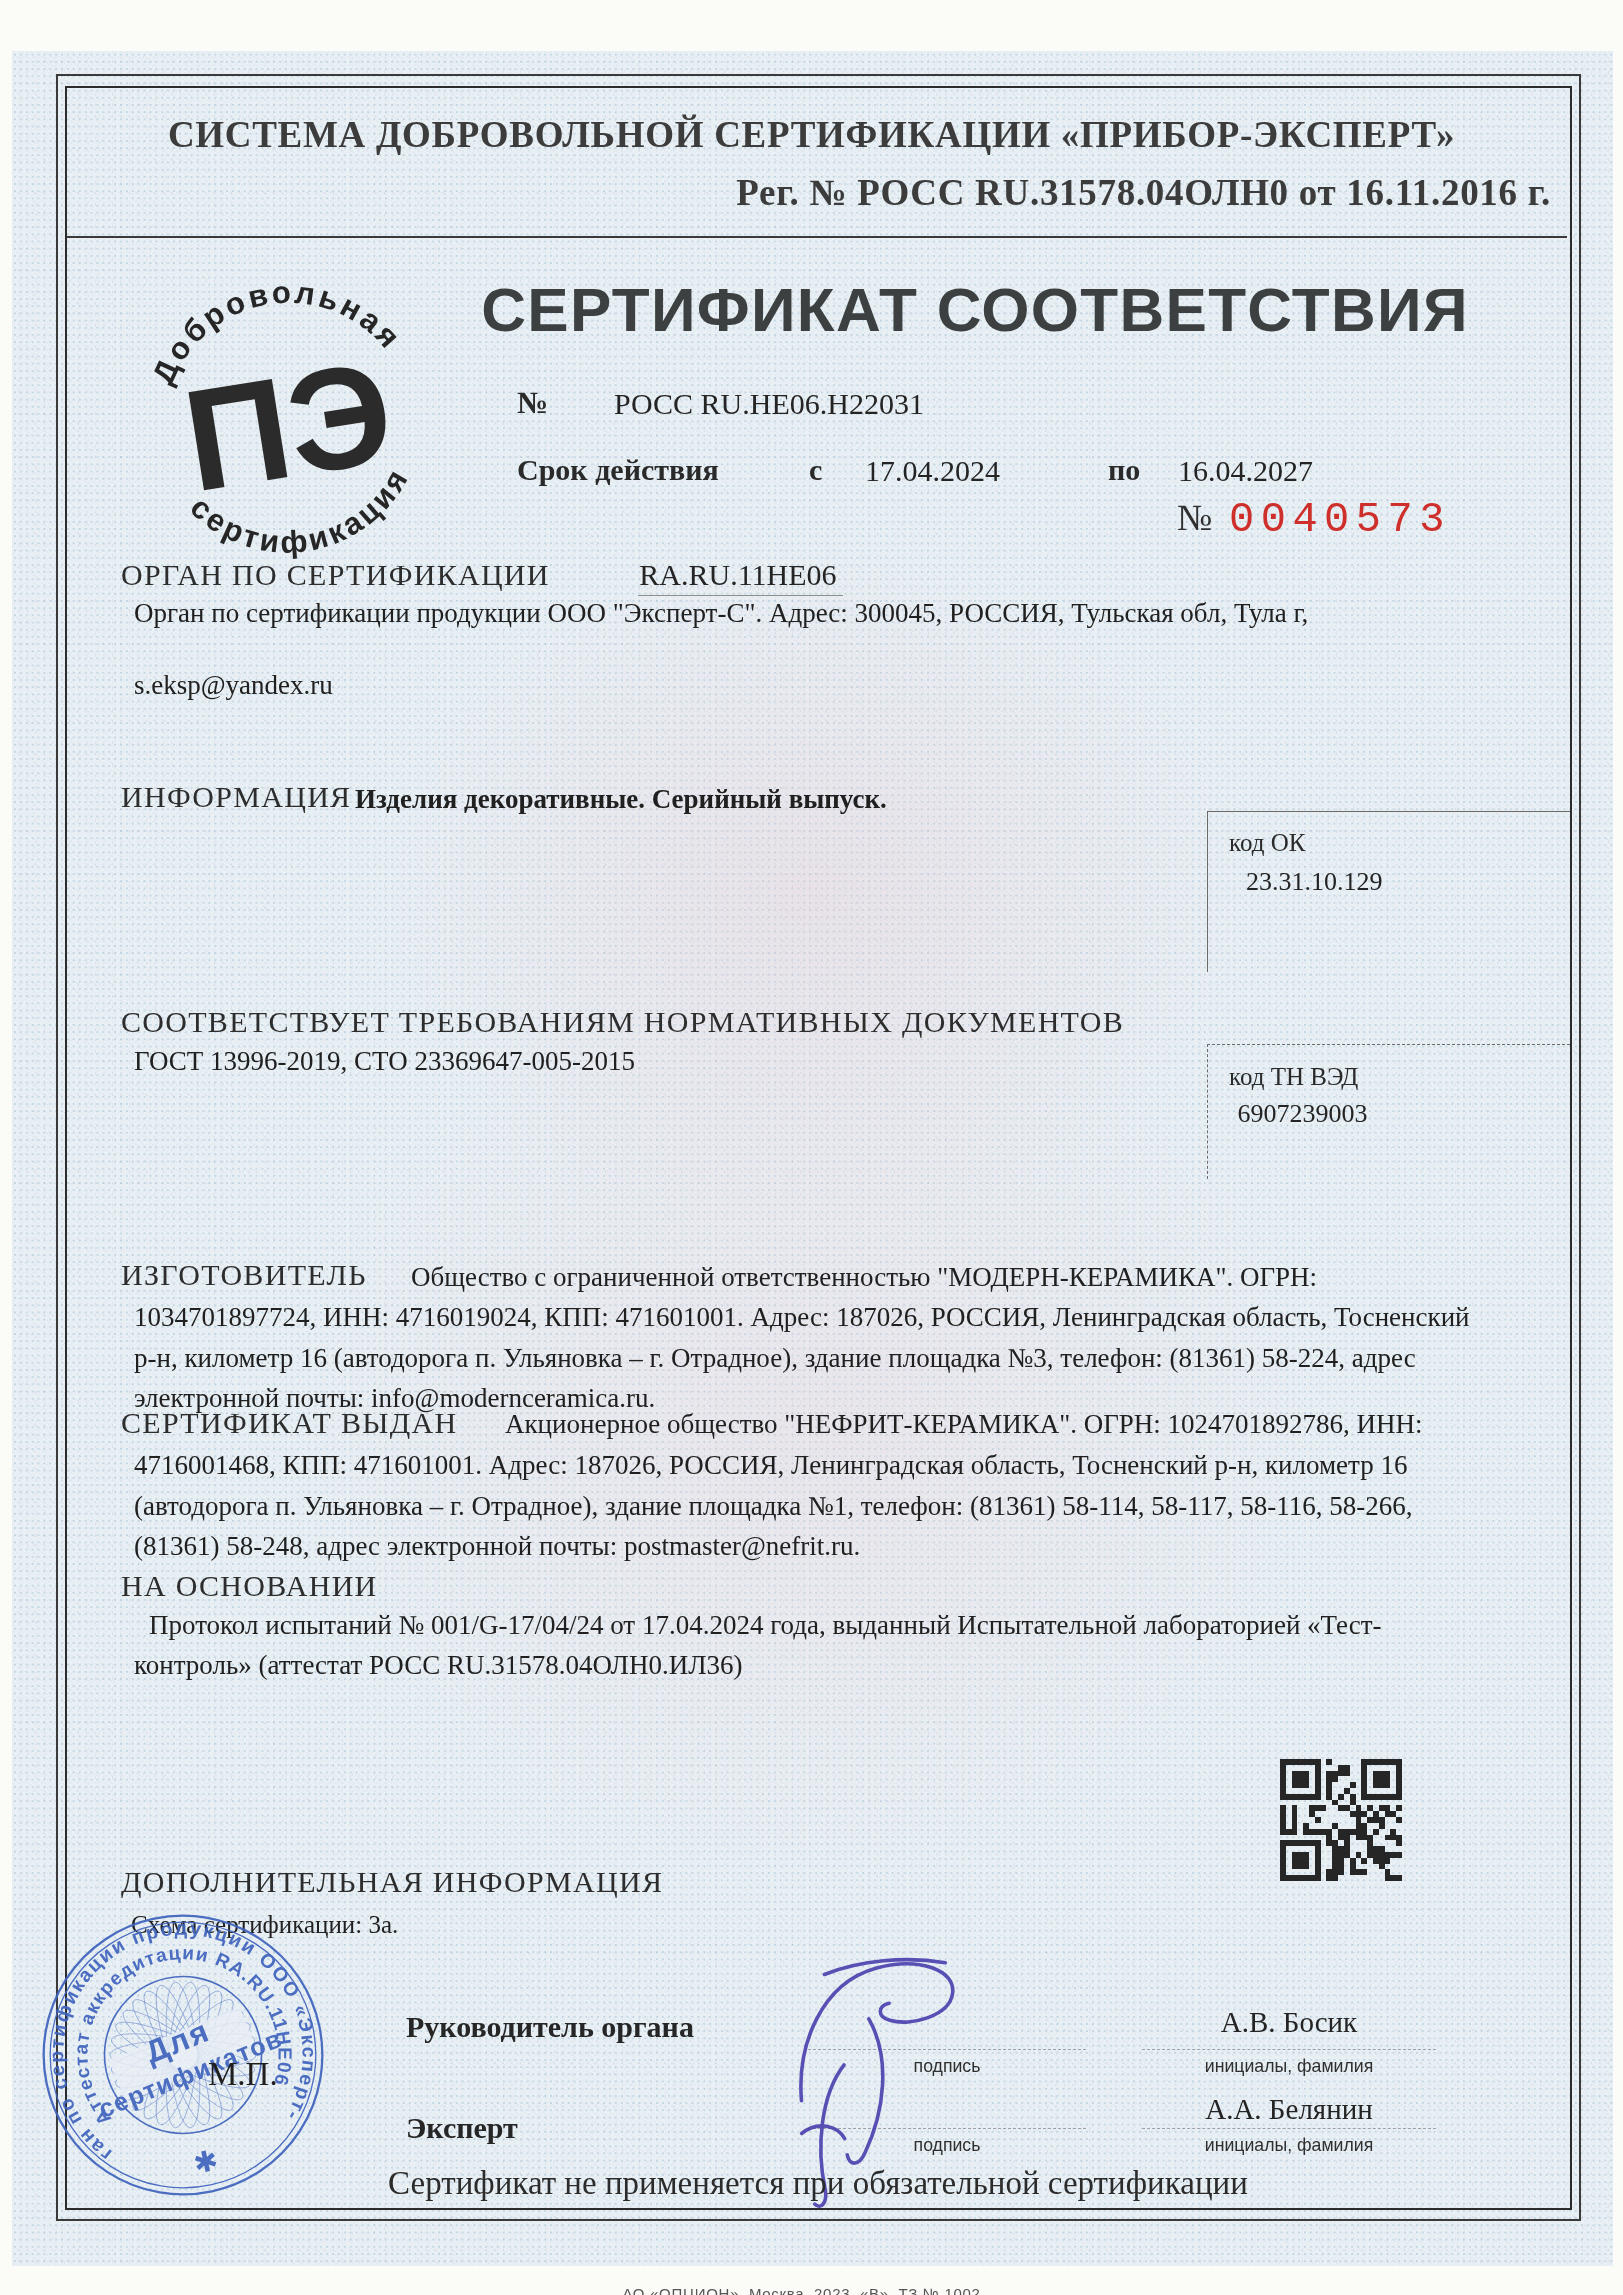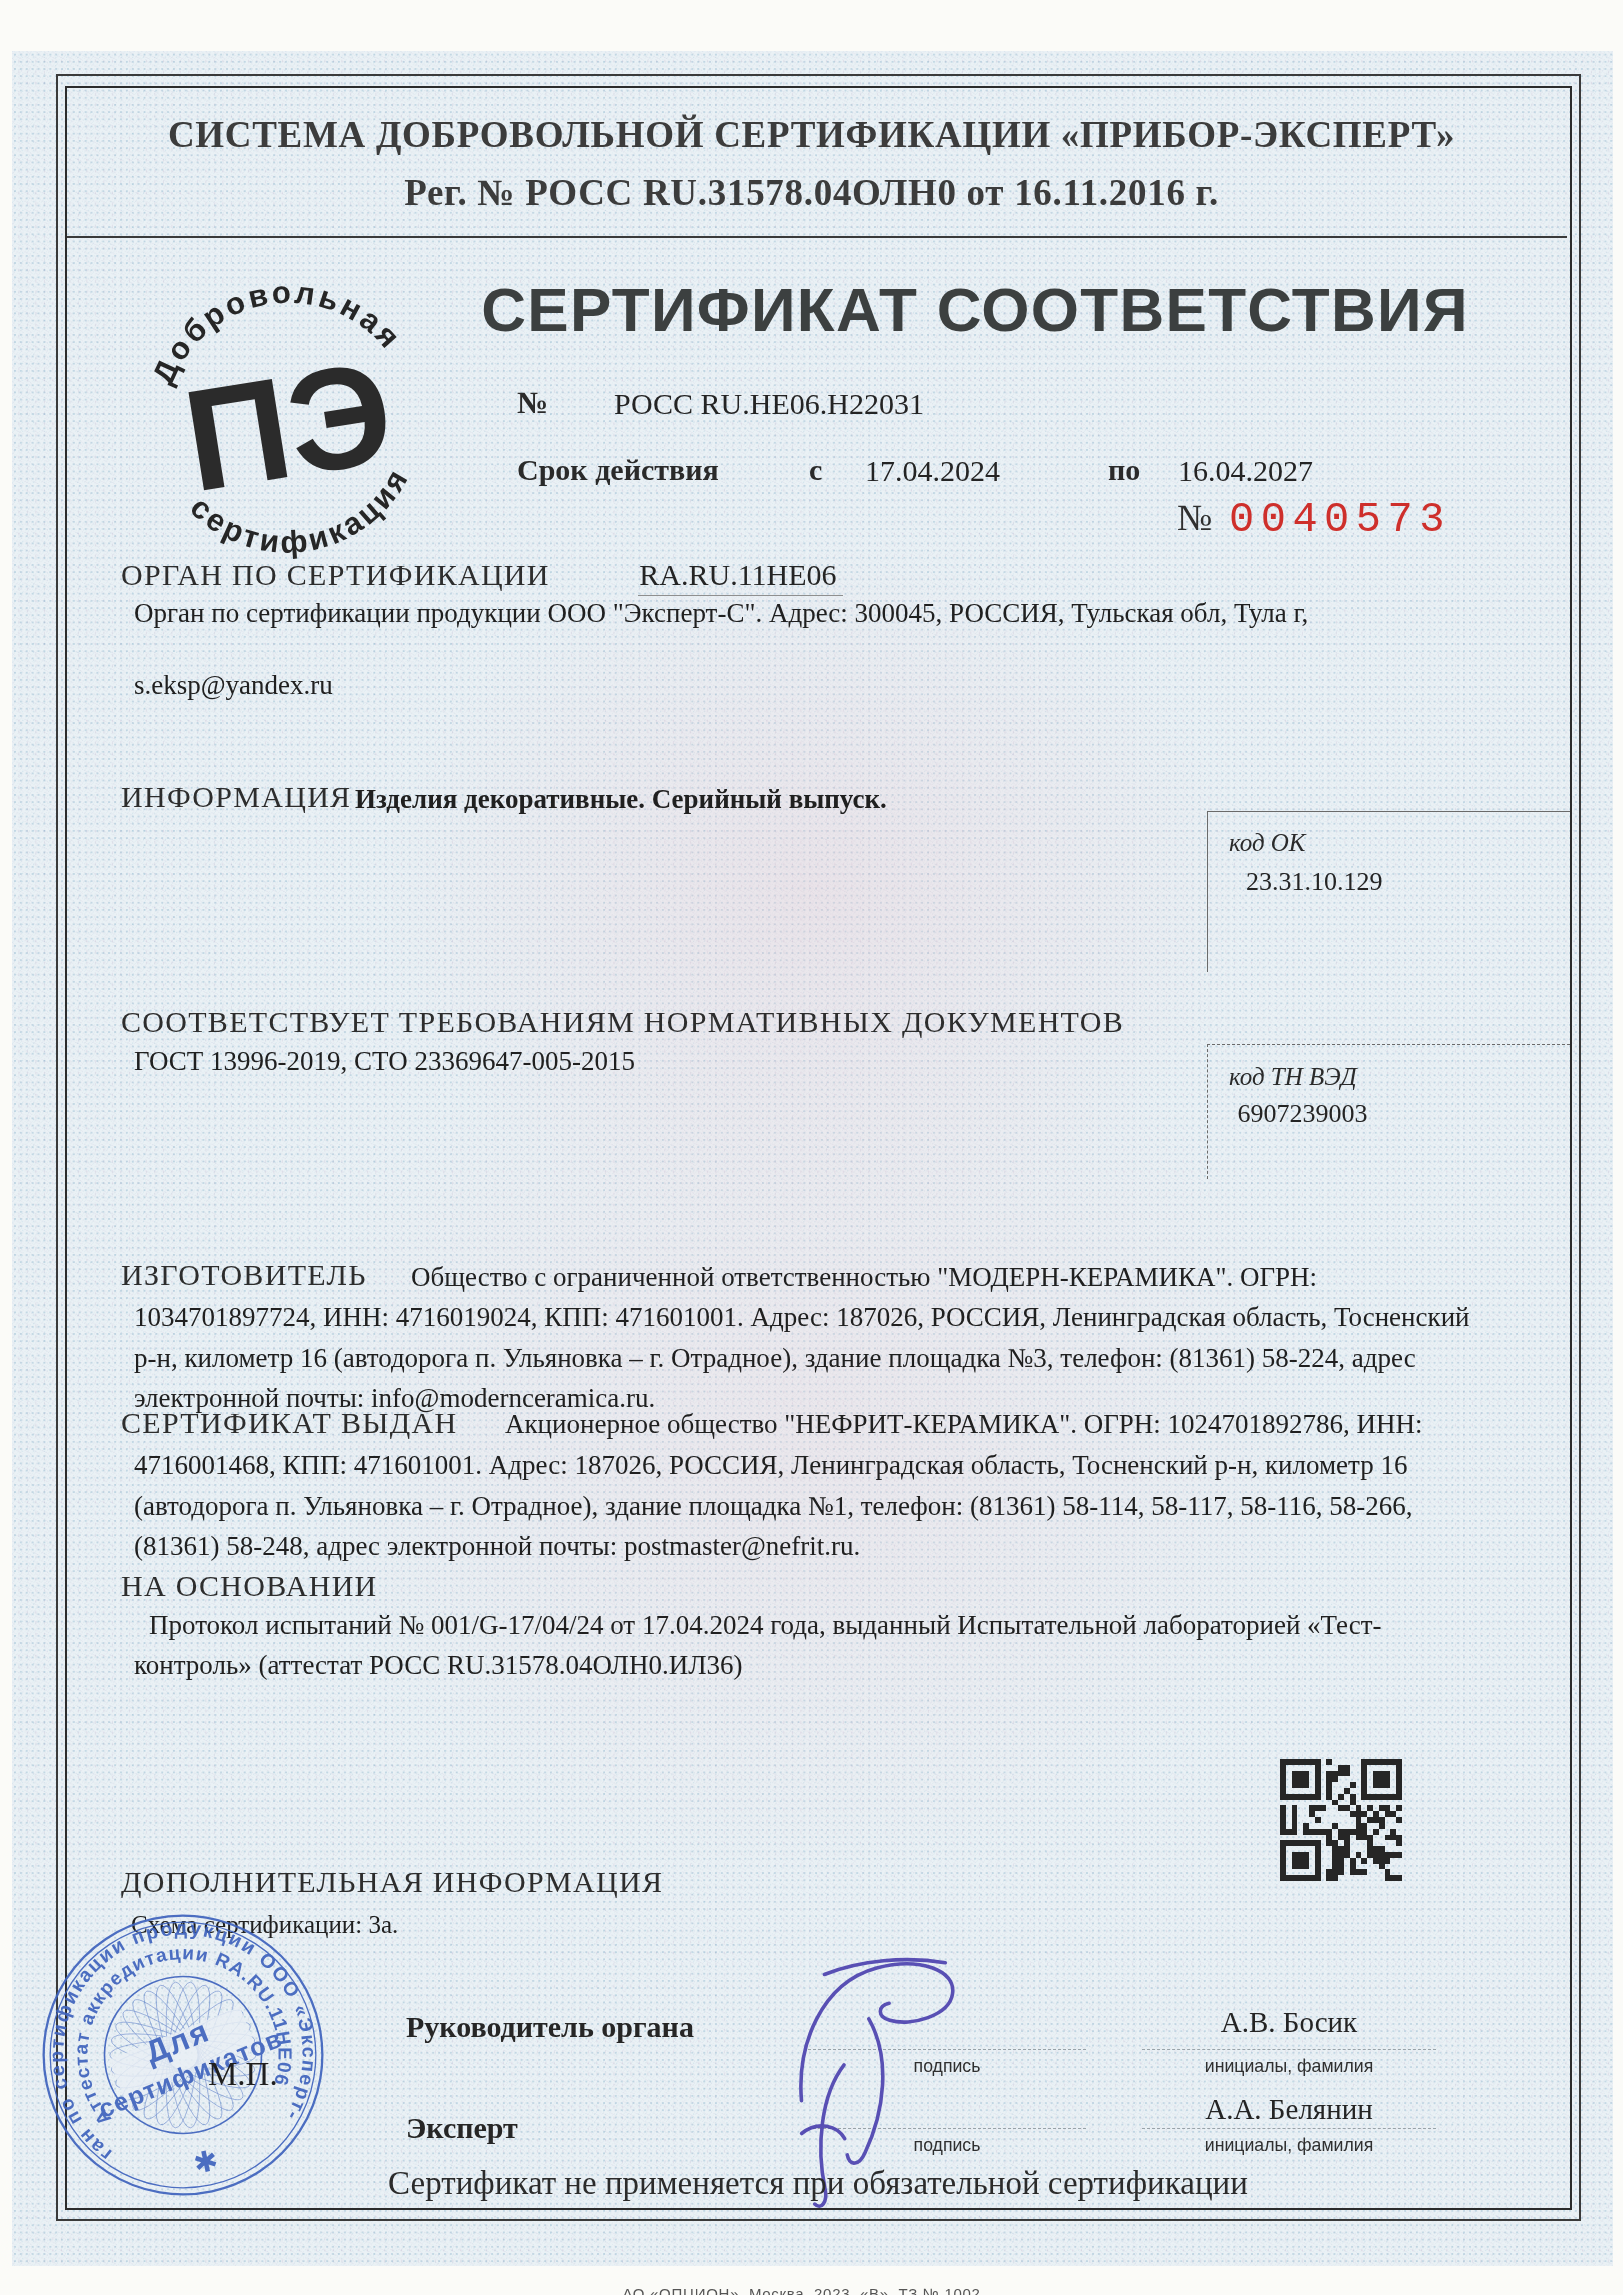--- a/index.html
+++ b/index.html
@@ -19,38 +19,38 @@
       radial-gradient(rgba(108,160,190,0.30) 0.7px, transparent 0.9px),
       radial-gradient(rgba(160,125,170,0.20) 0.7px, transparent 0.9px),
       radial-gradient(rgba(120,180,205,0.24) 0.8px, transparent 1px);
     background-size:100% 100%,100% 100%,7.2px 7.2px,8.5px 8.5px,5.9px 7.2px,8.5px 11px,11px 8.5px;
     background-position:0 0,0 0,0 0,2px 1.3px,0 0,2.6px 4.6px,5.2px 2px;}
   .frame{border-style:solid;border-color:#3a3a3a;}
   .hline{height:0;border-top:2px solid #3a3a3a;}
   .fieldline{height:0;border-top:1.3px dashed #8c969c;opacity:.85;}
   .heading{font-size:30px;letter-spacing:1.3px;color:#2d2d2d;white-space:nowrap;}
   .par{font-size:27px;color:#202020;white-space:nowrap;}
-  .boxlabel{font-size:25px;color:#2a2a2a;font-style:italic;}
+  .boxlabel{font-size:25px;color:#2a2a2a;}
   .caption{font-size:17.7px;color:#2f2f2f;}
   .ctr{text-align:center;}
   .nowrap{white-space:nowrap;}
   #qr{shape-rendering:crispEdges;fill:#262626;}
 </style>
 </head>
 <body>
 
 <div id="page">
   <div id="paper" class="abs"></div>
 
   <div class="abs frame" style="left:56px;top:74px;width:1521px;height:2143px;border-width:2px;"></div>
   <div class="abs frame" style="left:65px;top:86px;width:1503px;height:2120px;border-width:2.6px;border-color:#2c2c2c;"></div>
   <div class="abs hline" style="left:67px;top:236px;width:1500px;"></div>
 
   <div class="abs serif ctr nowrap" style="left:72px;top:113px;width:1479px;font-size:37px;font-weight:bold;color:#3c3c3c;letter-spacing:0.7px;">СИСТЕМА ДОБРОВОЛЬНОЙ СЕРТИФИКАЦИИ «ПРИБОР-ЭКСПЕРТ»</div>
-  <div class="abs serif ctr nowrap" style="left:72px;top:171px;width:1479px;font-size:37px;font-weight:bold;color:#3c3c3c;letter-spacing:0.7px;">Рег. № РОСС RU.31578.04ОЛН0 от 16.11.2016 г.</div>
+  <div class="abs serif ctr nowrap" style="left:72px;top:171px;width:1479px;font-size:37px;font-weight:bold;color:#3c3c3c;letter-spacing:0.7px;text-align:right;">Рег. № РОСС RU.31578.04ОЛН0 от 16.11.2016 г.</div>
 
   <svg class="abs" style="left:131px;top:258px;width:311px;height:311px;transform:rotate(-9deg);" viewBox="0 0 470 470">
     <defs>
       <path id="logoArcTop" d="M 48,255 A 187,187 0 0 1 422,255" fill="none"></path>
       <path id="logoArcBottom" d="M 30,240 A 200,200 0 0 0 440,240" fill="none"></path>
     </defs>
     <text class="sans" font-size="47" font-weight="bold" fill="#262626" letter-spacing="5">
       <textPath href="#logoArcTop" startOffset="50%" text-anchor="middle">Добровольная</textPath>
     </text>
     <text x="235" y="330" class="sans" font-size="218" font-weight="bold" fill="#2b2b2b" text-anchor="middle">ПЭ</text>

